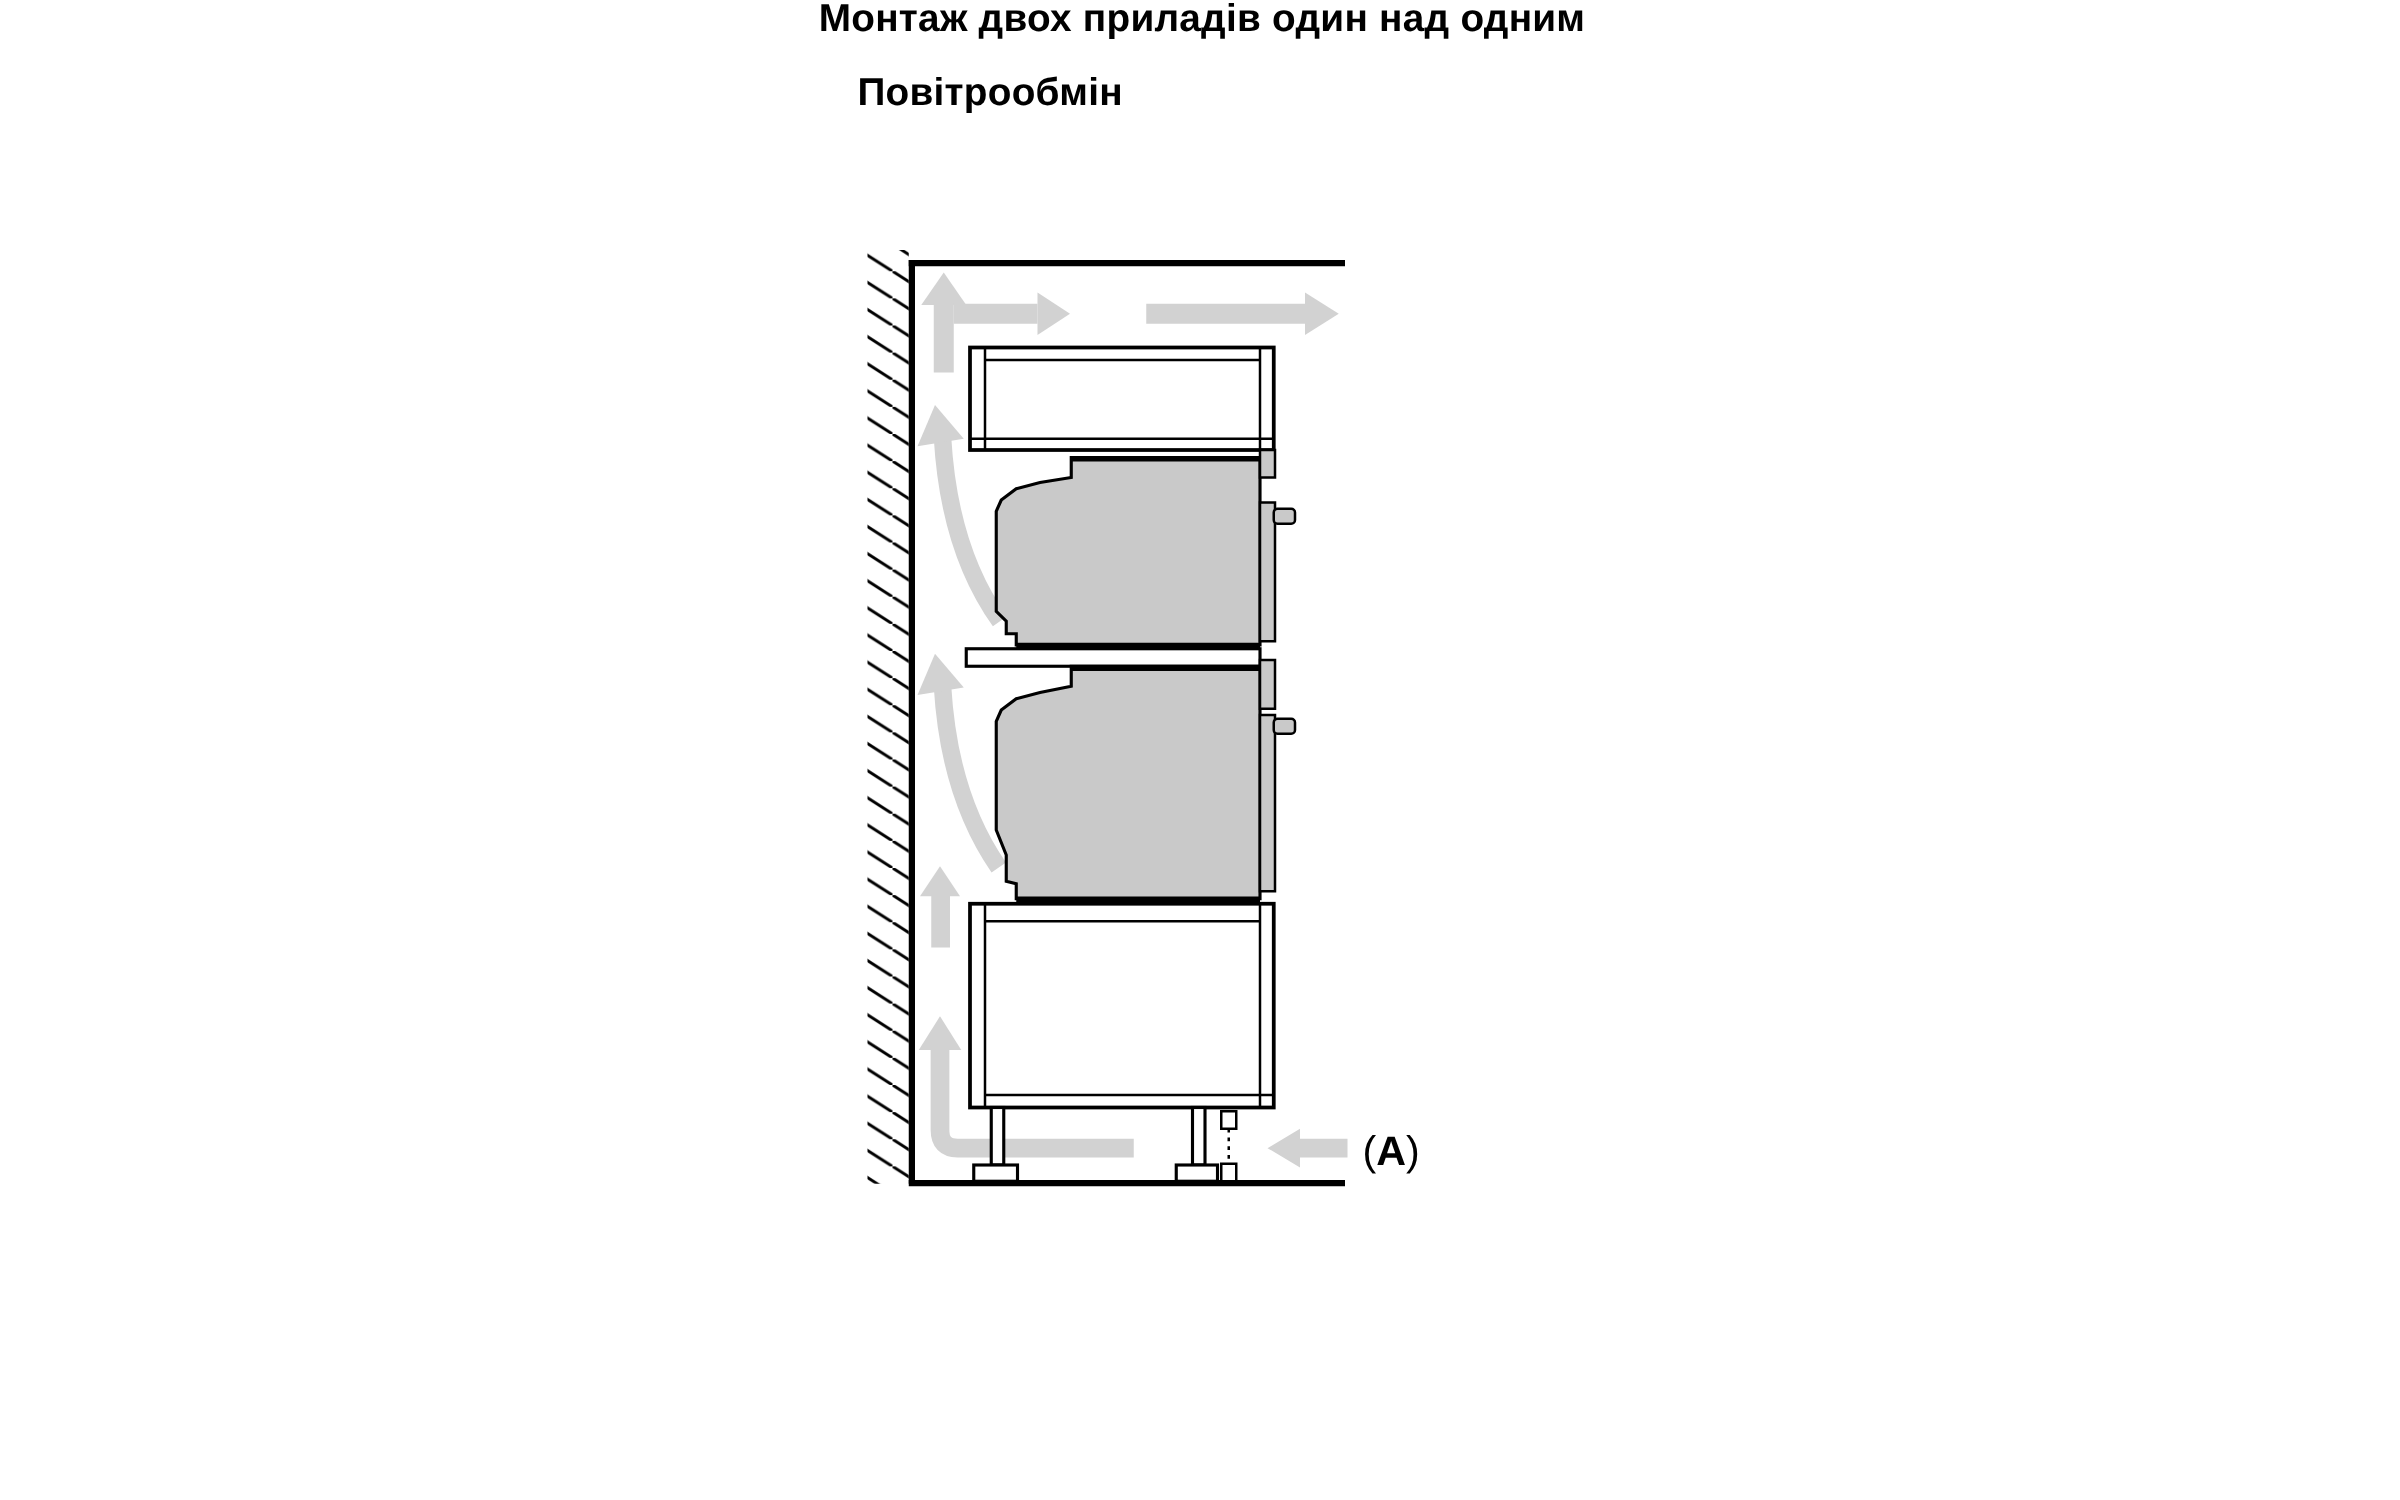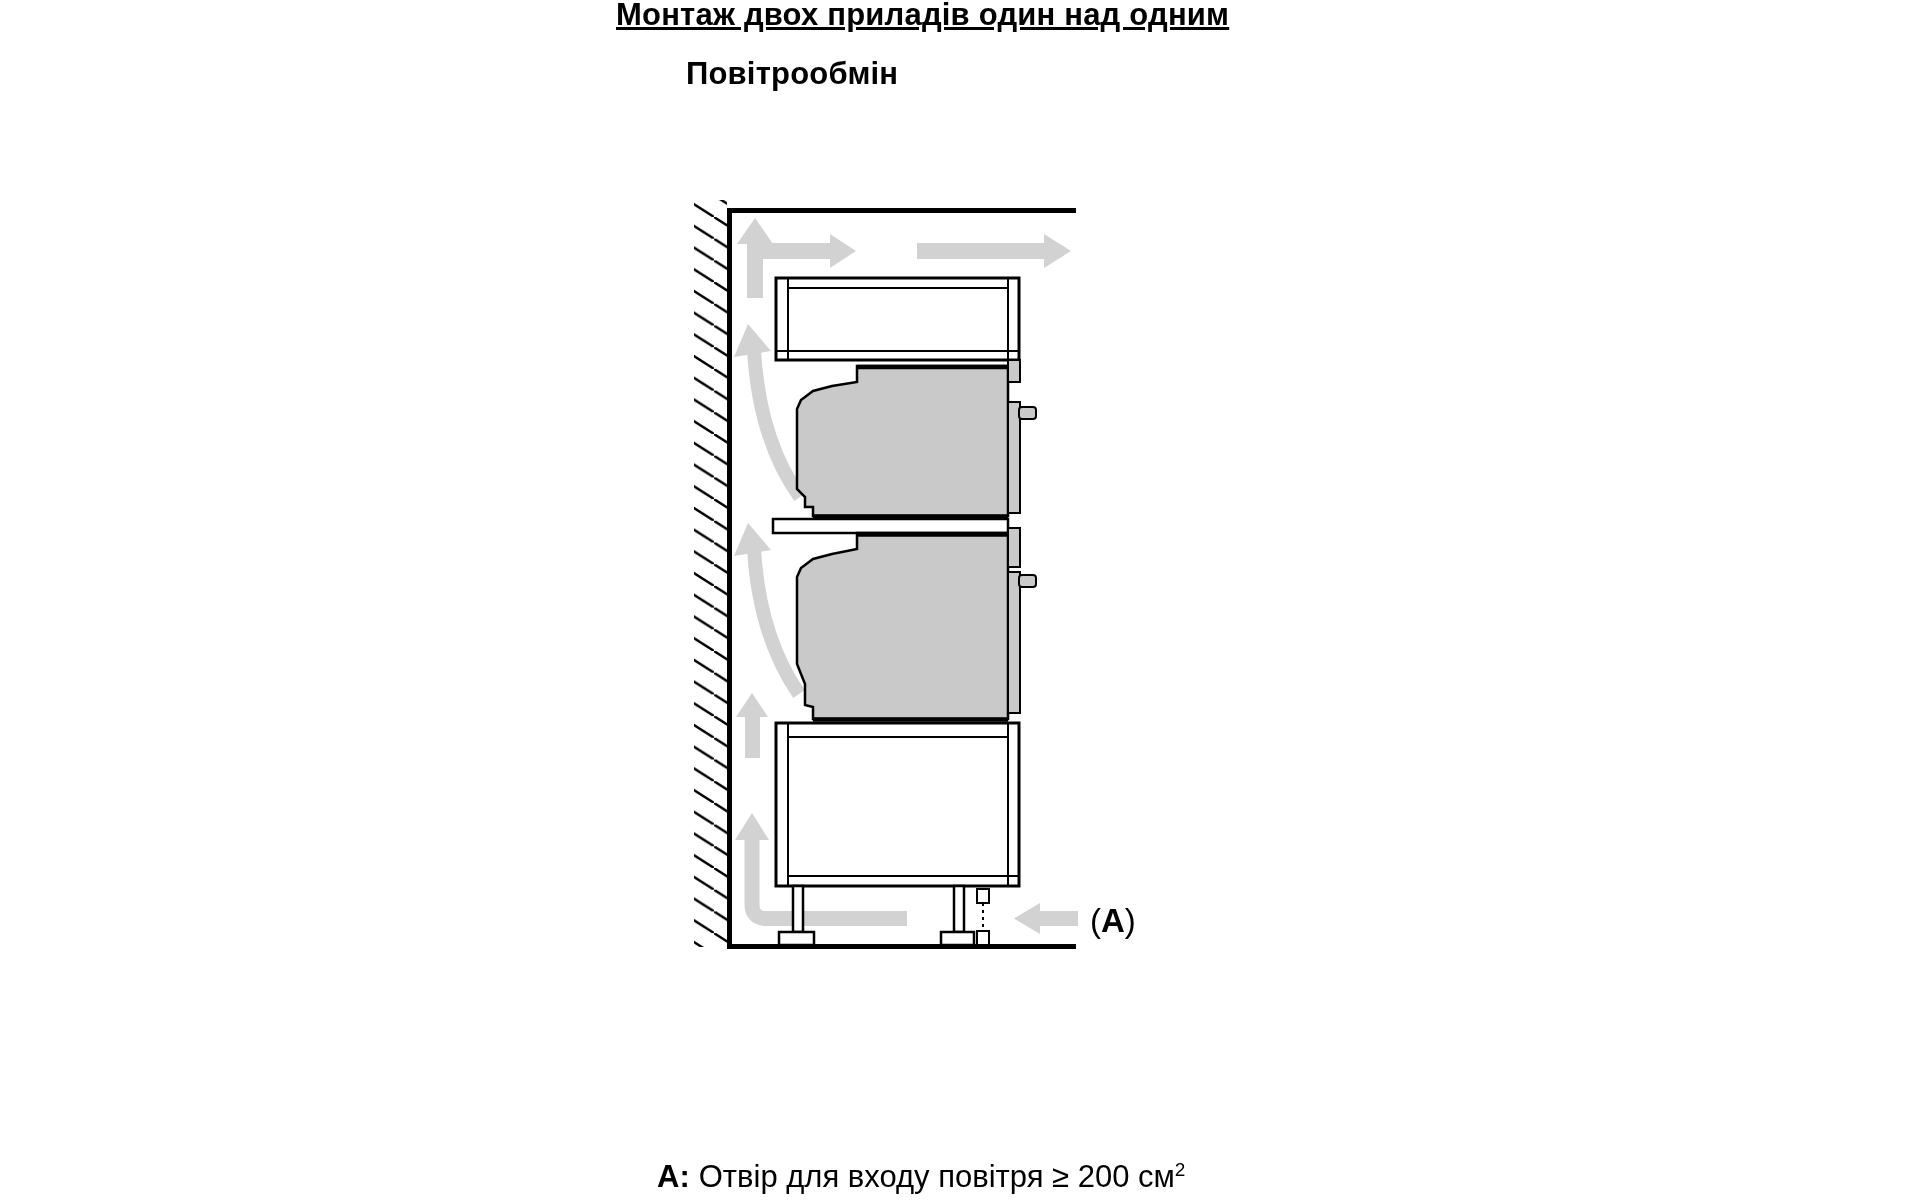--- a/index.html
+++ b/index.html
@@ -1,21 +1,21 @@
 <!DOCTYPE html>
 <html style="--appliance-fill: #c9c9c9; --airflow-arrow: #d2d2d2; --outline: #000000; --background: #ffffff;"><head>
 <meta charset="utf-8">
 <style>
   html,body{margin:0;padding:0;background:#fff;}
   .page{position:relative;width:1920px;height:1200px;background:var(--background,#fff);overflow:hidden;
         font-family:"Liberation Sans","DejaVu Sans",sans-serif;color:#000;}
   .page svg{position:absolute;left:0;top:0;}
   .txt{position:absolute;white-space:nowrap;}
   .h{font-size:31px;line-height:31px;font-weight:bold;letter-spacing:0.2px;}
-  .title{left:616px;top:-1px;text-decoration:underline;}
+  .title{left:655px;top:-1px;}
   .subtitle{left:686px;top:58px;}
   .caption{left:657px;top:1161px;font-size:31px;line-height:31px;}
   .caption .b{font-weight:bold;margin-right:9px;}
   .caption sup{font-size:19px;vertical-align:baseline;position:relative;top:-11px;}
   .label-a{left:1090px;top:904px;font-size:33px;line-height:33px;}
   .label-a .b{font-weight:bold;}
   .fill-app{fill:var(--appliance-fill,#c9c9c9);}
   .fill-arw{fill:var(--airflow-arrow,#d2d2d2);}
   .strk-arw{stroke:var(--airflow-arrow,#d2d2d2);fill:none;}
   .white{fill:#ffffff;}
@@ -117,15 +117,14 @@
       <rect x="954" y="886" width="10" height="46" class="white" stroke-width="2.5"></rect>
       <rect x="941" y="932" width="33" height="13" class="white" stroke-width="2.5"></rect>
       <line x1="983" y1="889" x2="983" y2="945" stroke-width="2" stroke-dasharray="3 4"></line>
       <rect x="977" y="889" width="12" height="14" class="white" stroke-width="2"></rect>
       <rect x="977" y="931" width="12" height="14" class="white" stroke-width="2"></rect>
     </g>
   </svg>
 
   <div class="txt label-a"><span>(</span><span class="b">A</span><span>)</span></div>
 
-  <div class="txt caption"><span class="b">A:</span><span>Отвір для входу повітря ≥ 200 см</span><sup>2</sup></div>
 
 </div>
 
 </body></html>

